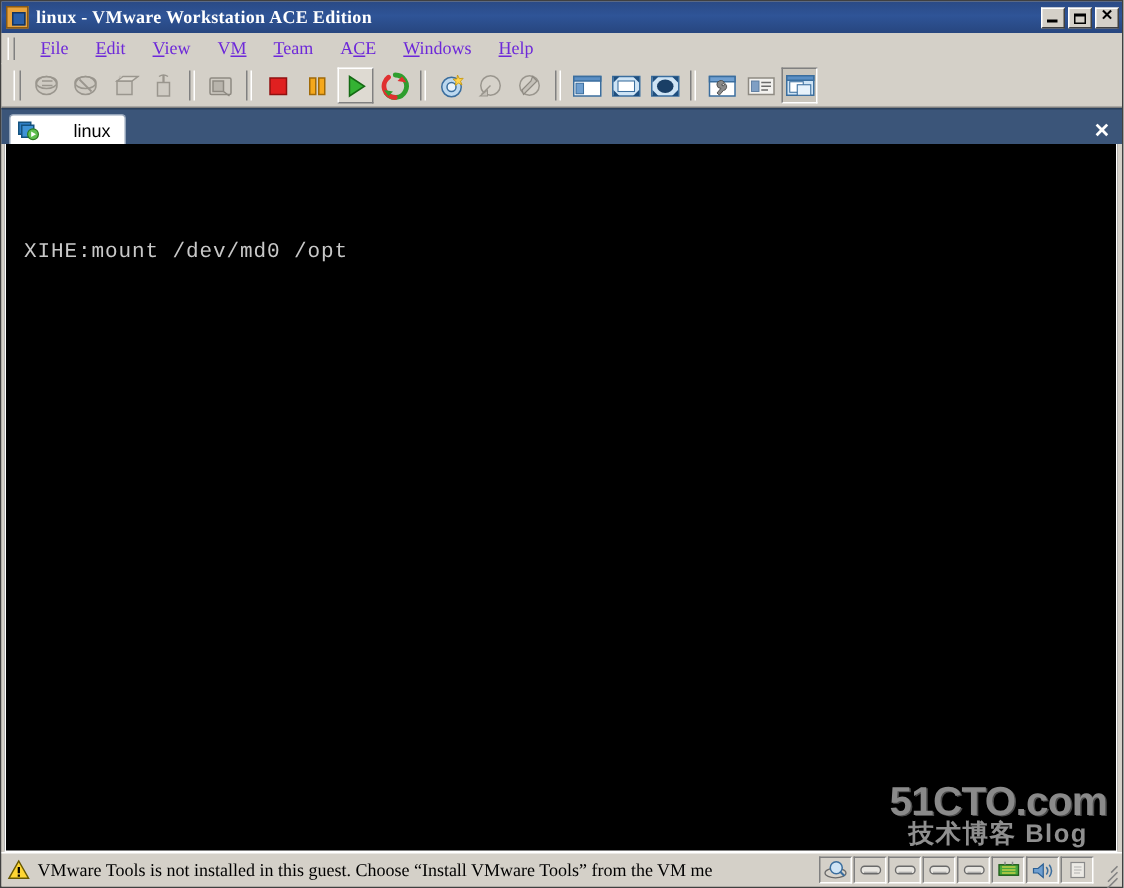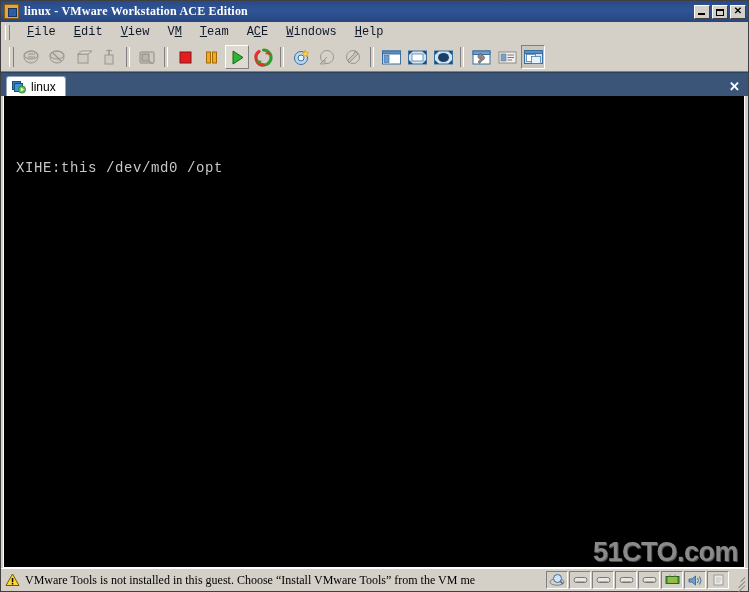--- a/index.html
+++ b/index.html
@@ -105,23 +105,23 @@
     flex: 0 0 auto;
     padding-left: 4px;
   }
   .menu-grip {
     width: 3px; height: 15px;
     border-left: 1px solid #ffffff;
     border-right: 1px solid #808080;
     margin-right: 8px;
   }
   .menu-item {
-    font-family: Liberation Mono, monospace;
+    font-family: Liberation Serif, serif;
     font-size: 12px;
-    color: #0f172a;
+    color: #6d28d9;
     padding: 2px 9px;
     white-space: nowrap;
     cursor: default;
   }
   .menu-item u { text-decoration: underline; }
 
   
   .toolbar {
     height: 28px;
     background: #d4d0c8;
@@ -182,21 +182,21 @@
     height: 20px;
     background: #ffffff;
     display: flex;
     align-items: center;
     padding: 0 9px 0 5px;
     border-top-left-radius: 3px;
     border-top-right-radius: 3px;
     border: 1px solid #93a3b8;
     border-bottom: none;
     box-sizing: border-box;
-    gap: 5px;
+    gap: 23px;
   }
   .tab-icon { width: 14px; height: 14px; flex: 0 0 auto; }
   .tab-label {
     font-family: "Liberation Sans", sans-serif;
     font-size: 12px;
     color: #000;
     white-space: nowrap;
   }
   .tab-close {
     margin-left: auto;
@@ -504,25 +504,26 @@
         </svg>
       </span>
       <span class="tab-label">linux</span>
     </div>
     <span class="tab-close">✕</span>
   </div>
 
   <div class="guest-wrap">
     <div class="guest-screen">
       <div class="term">
-        <div class="term-line">XIHE:this /dev/md0 /opt</div>
+        <div class="term-line">XIHE:mount /dev/md0 /opt</div>
       </div>
 
       <div class="watermark">
         <div class="wm-main">51CTO.com</div>
+        <div class="wm-sub">技术博客 Blog</div>
       </div>
     </div>
   </div>
 
   <div class="statusbar">
     <span class="status-warn-icon">
       <svg width="15" height="14" viewBox="0 0 15 14">
         <path d="M7.5 1 L14 12.5 L1 12.5 Z" fill="#ffd633" stroke="#6a5a00" stroke-width="1"></path>
         <rect x="6.8" y="5" width="1.5" height="4.2" fill="#000"></rect>
         <rect x="6.8" y="10" width="1.5" height="1.5" fill="#000"></rect>

